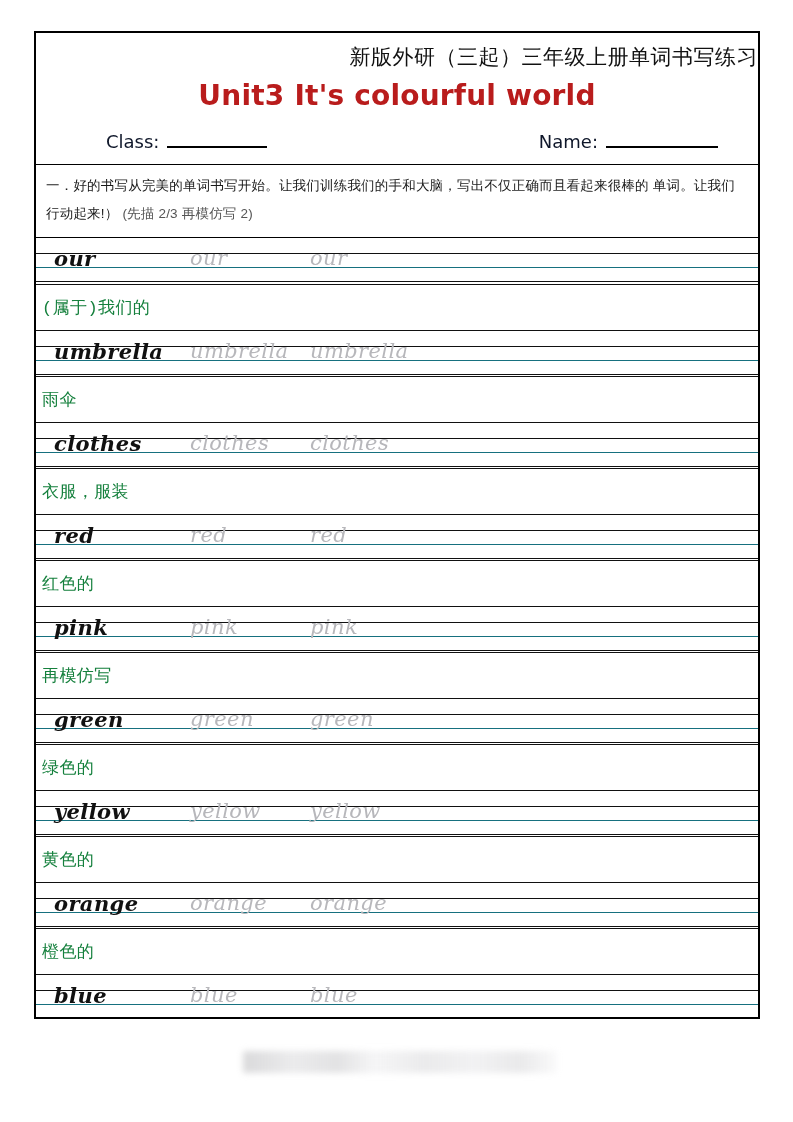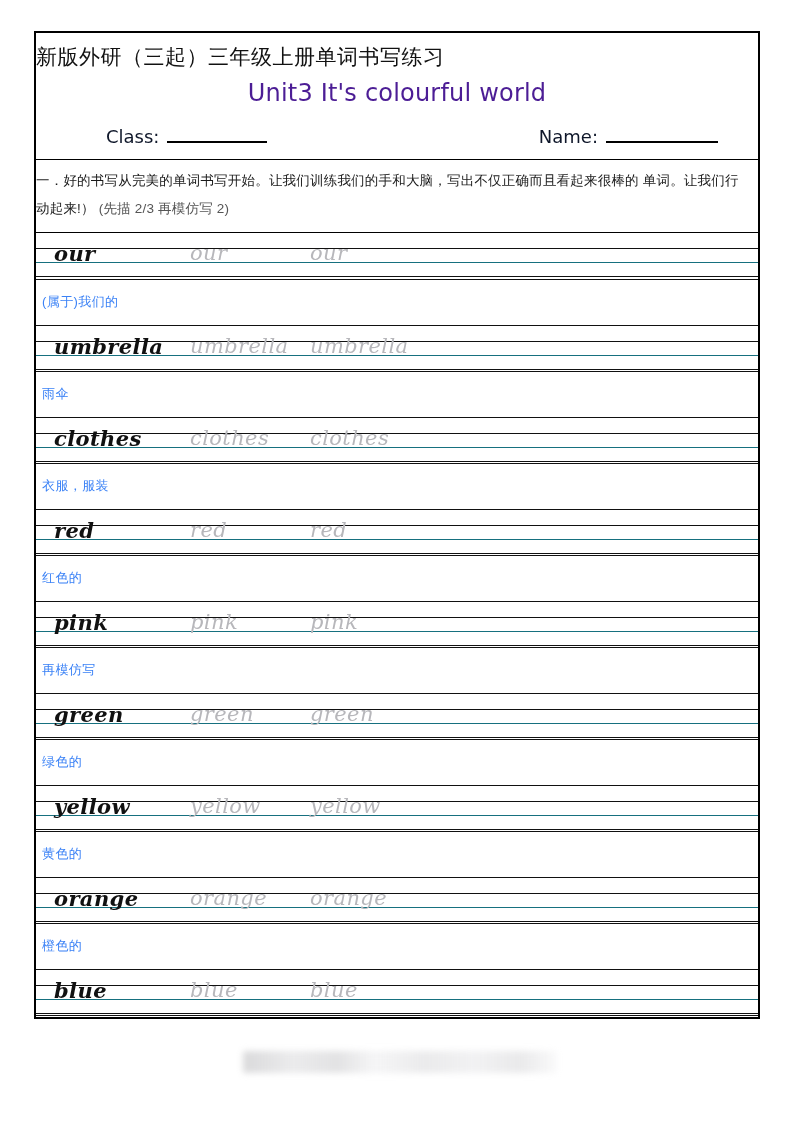--- a/index.html
+++ b/index.html
@@ -26,33 +26,33 @@
     box-sizing: border-box;
     background: #fff;
     overflow: hidden;
   }
 
   
   .header-block {
     padding-top: 11px;
   }
   .title-cn {
-    text-align: left;
+    text-align: right;
     font-family: "Liberation Sans", "DejaVu Sans", sans-serif;
     font-size: 21px;
     color: #111;
     letter-spacing: 0.5px;
     line-height: 1.25;
   }
   .title-en {
     text-align: center;
     font-family: "DejaVu Sans", sans-serif;
-    font-size: 24px;
-    font-weight: normal;
-    color: #4c1d95;
+    font-size: 28px;
+    font-weight: bold;
+    color: #b91c1c;
     margin-top: 9px;
     letter-spacing: 0.2px;
   }
 
   .namerow {
     margin-top: 14px;
     display: flex;
     align-items: flex-end;
     padding: 0 40px 0 70px;
     height: 26px;
@@ -70,21 +70,21 @@
     margin: 0 0 4px 8px;
   }
   .nm-rule.class-rule { width: 100px; }
   .nm-rule.name-rule  { width: 112px; }
   .nm-gap { flex: 1 1 auto; }
 
   
   .instr-box {
     border-top: 1.6px solid #000;
     margin-top: 12px;
-    padding: 7px 10px 9px 0;
+    padding: 7px 10px 9px 10px;
     font-size: 13.5px;
     color: #1a1a1a;
     line-height: 2.05;
     font-family: "Liberation Sans", "DejaVu Sans", sans-serif;
     letter-spacing: 0.2px;
   }
   .instr-hint { color: #555; }
 
   
   .practice {
@@ -138,23 +138,23 @@
   
   .transrow {
     height: 46px;
     border-top: 1.4px solid #111;
     box-sizing: border-box;
     display: flex;
     align-items: center;
     padding-left: 6px;
   }
   .transrow .cn {
-    font-family: Liberation Sans, sans-serif;
-    font-size: 13px;
-    color: #3b82f6;
+    font-family: Liberation Mono, monospace;
+    font-size: 17px;
+    color: #15803d;
     letter-spacing: 0.4px;
   }
 
   
   #watermark {
     position: absolute;
     left: 243px;
     top: 1051px;
     width: 314px;
     height: 22px;

